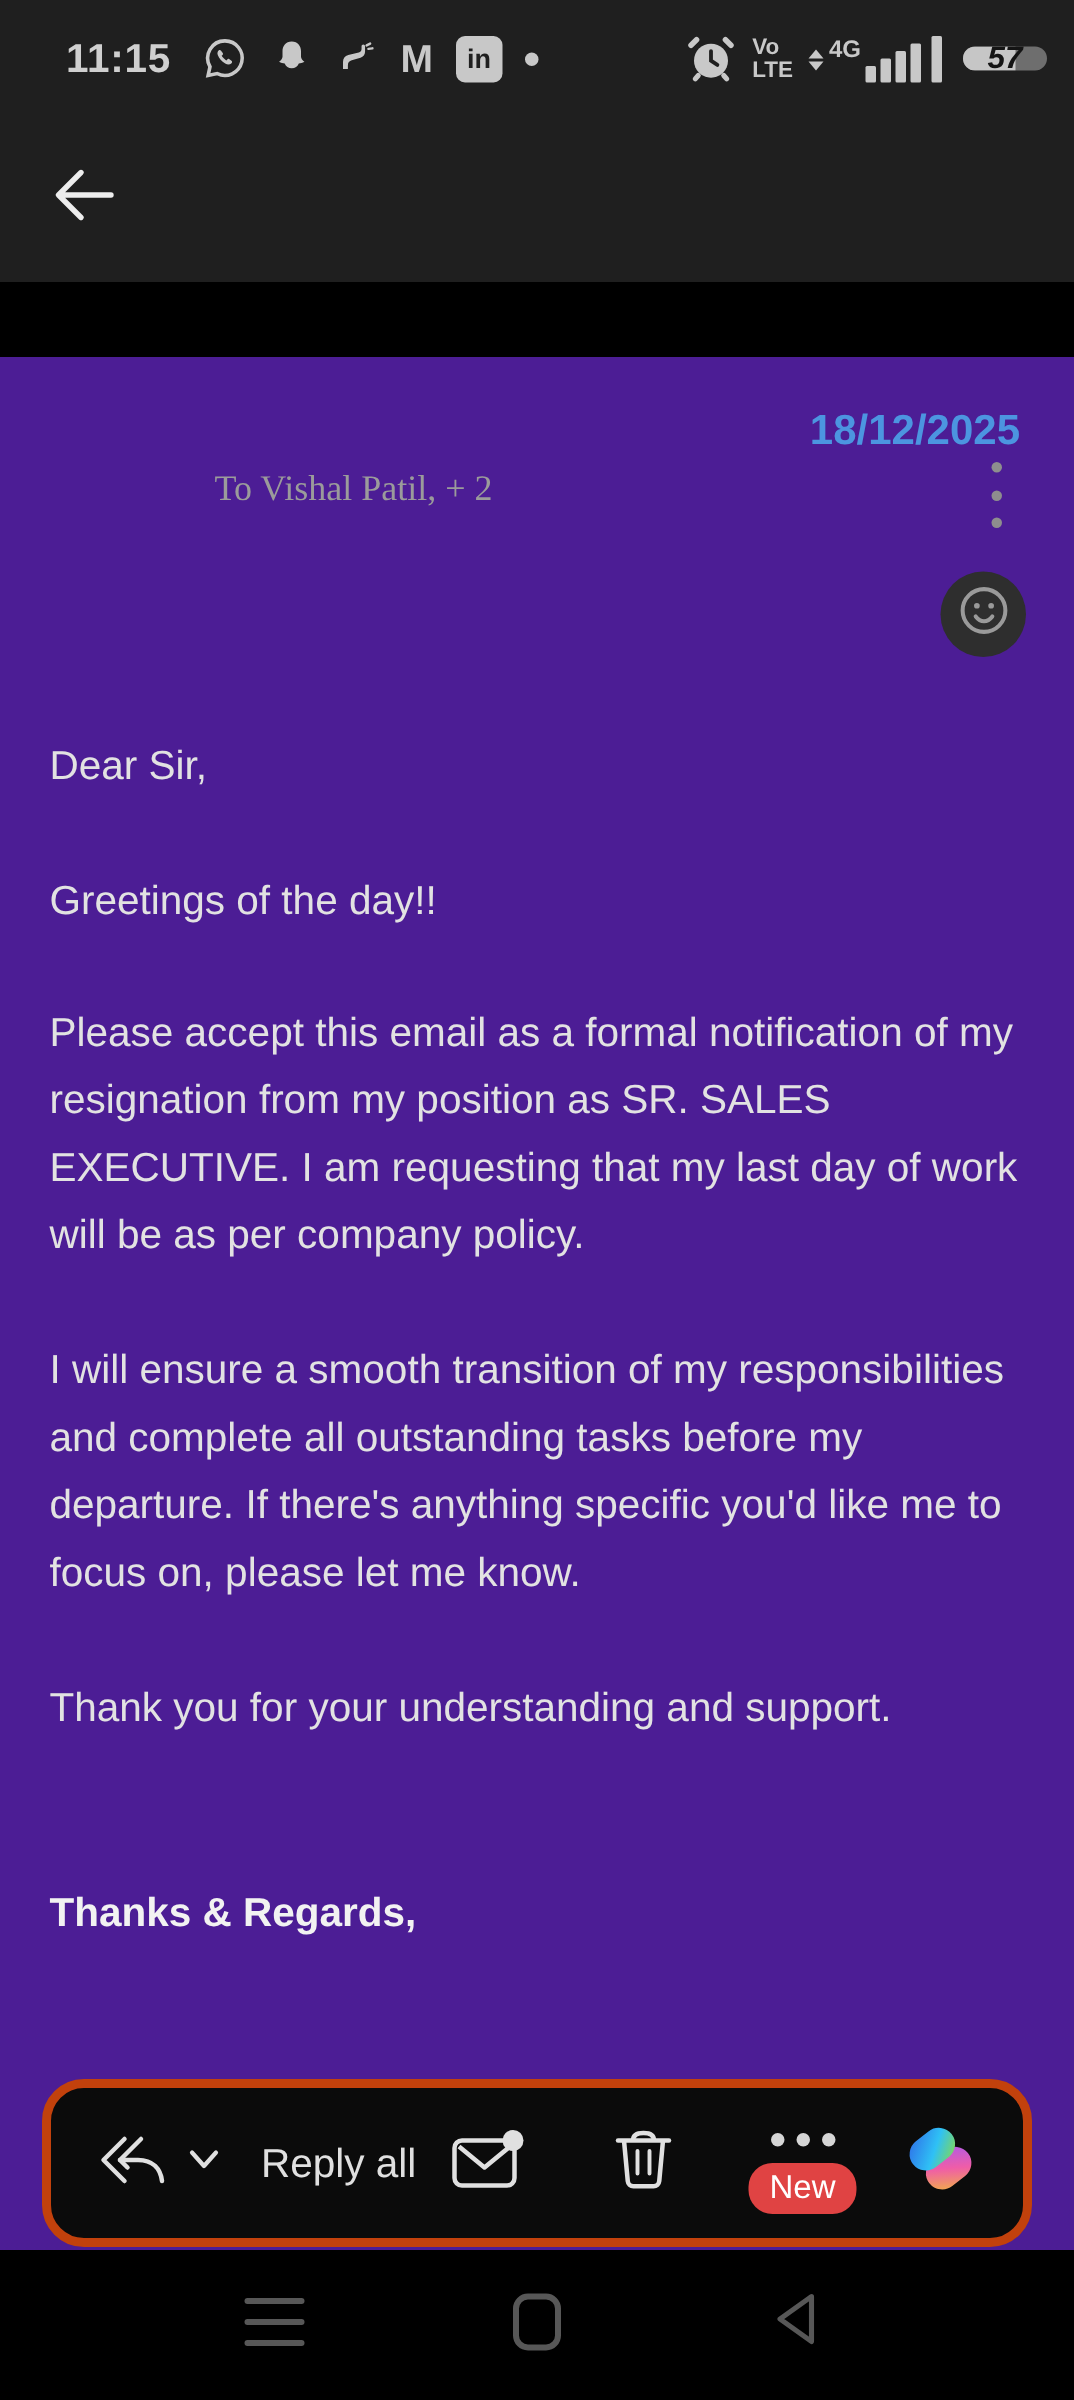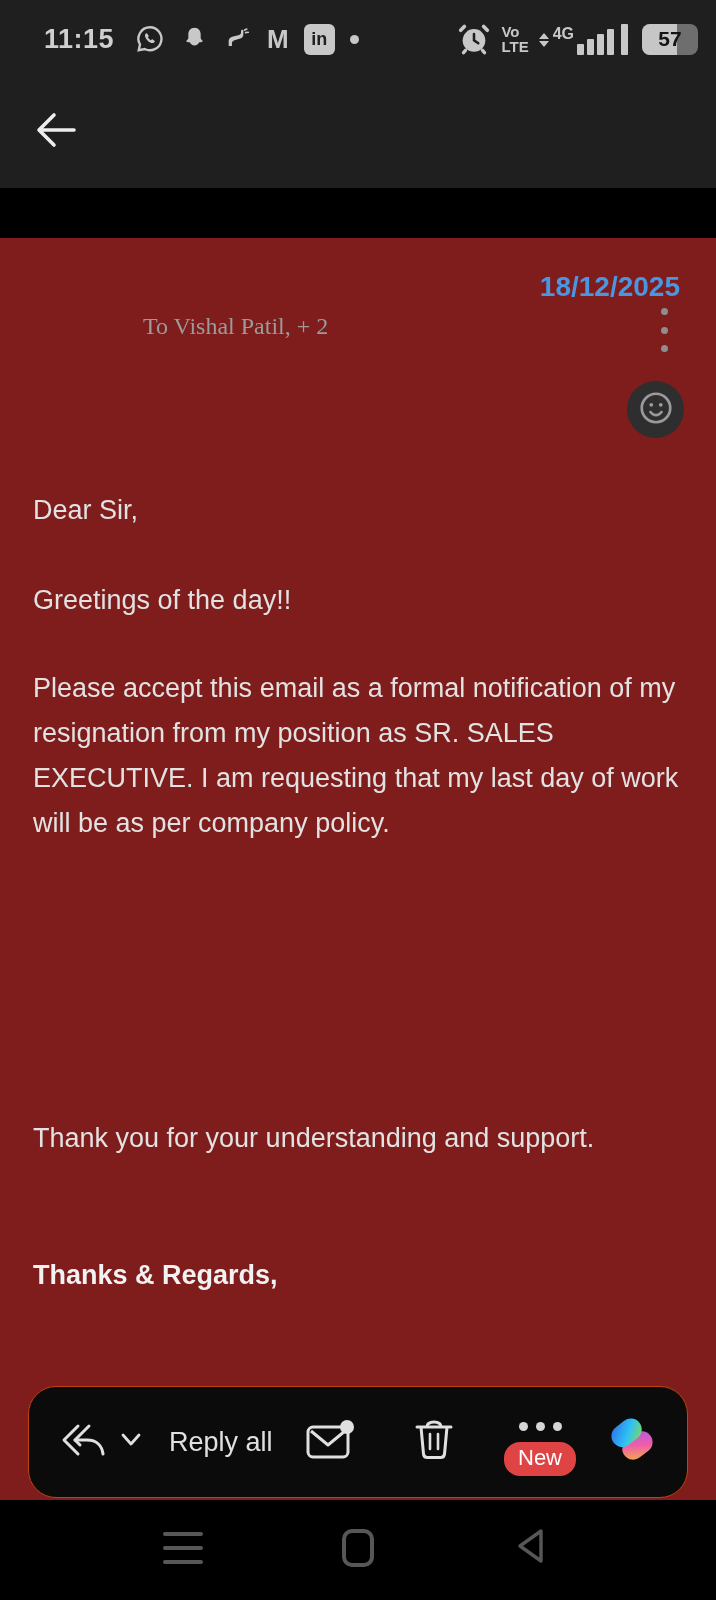--- a/index.html
+++ b/index.html
@@ -1,18 +1,18 @@
 <!DOCTYPE html>
 <html><head>
 <meta charset="utf-8">
 <style>
   * { margin:0; padding:0; box-sizing:border-box; }
   html,body { background:#000; }
   body { font-family:"Liberation Sans", sans-serif; }
-  .screen{ position:relative; width:716px; height:1600px; margin:0 auto; background:#7f1d1d; overflow:hidden; }
+  .screen{ position:relative; width:716px; height:1600px; margin:0 auto; background:#4c1d95; overflow:hidden; }
 
   
   .statusbar{ position:absolute; top:0; left:0; width:716px; height:78px; background:#1F1F1F;
     display:flex; align-items:center; justify-content:space-between; padding:0 18px 0 44px; }
   .sb-left{ display:flex; align-items:center; gap:15px; }
   .sb-time{ font-size:27px; font-weight:700; color:#CFCFCF; margin-right:6px; letter-spacing:.5px;}
   .sb-ico{ display:inline-flex; align-items:center; justify-content:center; }
   .sb-m{ font-size:26px; font-weight:800; color:#C8C8C8; }
   .sb-in{ width:31px; height:31px; background:#C8C8C8; border-radius:6px; color:#1F1F1F;
     font-size:18px; font-weight:800; display:flex; align-items:center; justify-content:center; }
@@ -21,22 +21,22 @@
   .volte{ display:flex; flex-direction:column; line-height:15px; color:#C8C8C8; font-size:15px; font-weight:800; }
   .net{ display:flex; align-items:flex-end; gap:3px; }
   .updown{ display:flex; flex-direction:column; gap:2px; margin-bottom:8px; margin-right:1px;}
   .tri-up{ width:0;height:0;border-left:5px solid transparent;border-right:5px solid transparent;border-bottom:6px solid #C8C8C8;}
   .tri-dn{ width:0;height:0;border-left:5px solid transparent;border-right:5px solid transparent;border-top:6px solid #C8C8C8;}
   .net-4g{ font-size:16px; font-weight:800; color:#C8C8C8; margin-bottom:12px; }
   .bars{ display:flex; align-items:flex-end; gap:3px; }
   .bar{ width:7px; background:#C8C8C8; border-radius:1px; }
   .b1{height:11px}.b2{height:16px}.b3{height:21px}.b4{height:26px}
   .b5{height:31px; margin-left:4px;}
-  .battery{ position:relative; width:56px; height:31px; border-radius:8px; overflow:hidden;
-    background:#6E6E6E; display:flex; align-items:center; justify-content:center; margin-left:4px;}
+  .battery{ position:relative; width:56px; height:16px; border-radius:8px; overflow:hidden;
+    background:#6E6E6E; display:flex; align-items:center; justify-content:center; margin-left:4px;font-style:italic;}
   .bat-fill{ position:absolute; left:0; top:0; bottom:0; width:62%; background:#C6C6C6; }
   .bat-num{ position:relative; font-size:21px; font-weight:800; color:#141414; }
 
   
   .appbar{ position:absolute; top:78px; left:0; width:716px; height:110px; background:#1F1F1F; }
   .back-btn{ position:absolute; left:30px; top:28px; width:52px; height:52px; display:flex; align-items:center; justify-content:center; cursor:pointer;}
   .black-band{ position:absolute; top:188px; left:0; width:716px; height:50px; background:#000; }
 
   
   .avatar{ position:absolute; left:36px; top:269px; width:72px; height:72px; border-radius:50%;
@@ -55,21 +55,21 @@
   .bodytext{ position:absolute; left:33px; width:648px; color:#E2E2E2; font-size:27px; line-height:45px; font-weight:400;}
   .t-salutation{ top:488px; }
   .t-greeting{ top:578px; }
   .t-p1{ top:666px; }
   .t-p2{ top:891px; }
   .t-thanks{ top:1116px; }
   .t-signoff{ top:1253px; font-weight:700; color:#F2F2F2; }
 
   
   .toolbar{ position:absolute; left:28px; top:1386px; width:660px; height:112px; background:#0B0B0B;
-    border:1px solid #c2410c; border-radius:28px; display:flex; align-items:center; padding:0 26px; }
+    border:6px solid #c2410c; border-radius:28px; display:flex; align-items:center; padding:0 26px; }
   .replyall{ display:flex; align-items:center; gap:12px; cursor:pointer; }
   .replyall-label{ font-size:27px; color:#E0E0E0; margin-left:14px; }
   .tb-spacer{ flex:1; }
   .tb-btn{ display:flex; align-items:center; justify-content:center; cursor:pointer; }
   .tb-env{ margin-right:58px; }
   .tb-trash{ margin-right:48px; }
   .more-wrap{ position:relative; width:74px; height:92px; display:flex; align-items:flex-start; justify-content:center;
     padding-top:26px; margin-right:26px; cursor:pointer;}
   .more-dots{ display:flex; gap:8px; }
   .more-dots i{ width:9px; height:9px; border-radius:50%; background:#D6D6D6; }
@@ -179,20 +179,21 @@
           <circle cx="9" cy="10" r="1.2" fill="#9A9A9A"></circle>
           <circle cx="15" cy="10" r="1.2" fill="#9A9A9A"></circle>
           <path d="M8.5 14.5c1 1.3 2.3 2 3.5 2s2.5-.7 3.5-2" fill="none" stroke="#9A9A9A" stroke-width="1.7" stroke-linecap="round"></path>
         </svg>
     </span>
   </div>
 
   <p class="bodytext t-salutation">Dear Sir,</p>
   <p class="bodytext t-greeting">Greetings of the day!!</p>
   <p class="bodytext t-p1">Please accept this email as a formal notification of my resignation from my position as SR. SALES EXECUTIVE. I am requesting that my last day of work will be as per company policy.</p>
+  <p class="bodytext t-p2">I will ensure a smooth transition of my responsibilities and complete all outstanding tasks before my departure. If there's anything specific you'd like me to focus on, please let me know.</p>
   <p class="bodytext t-thanks">Thank you for your understanding and support.</p>
   <p class="bodytext t-signoff">Thanks &amp; Regards,</p>
 
   <div class="toolbar">
     <div class="replyall">
       <span>
         <svg width="52" height="40" viewBox="0 0 52 40">
             <path d="M23 6 9 20l14 14" fill="none" stroke="#E0E0E0" stroke-width="3" stroke-linecap="round" stroke-linejoin="round"></path>
             <path d="M34 6 20 20l5 5" fill="none" stroke="#E0E0E0" stroke-width="3" stroke-linecap="round" stroke-linejoin="round"></path>
             <path d="M20 20h12c10 0 15 6 16 14" fill="none" stroke="#E0E0E0" stroke-width="3" stroke-linecap="round"></path>

